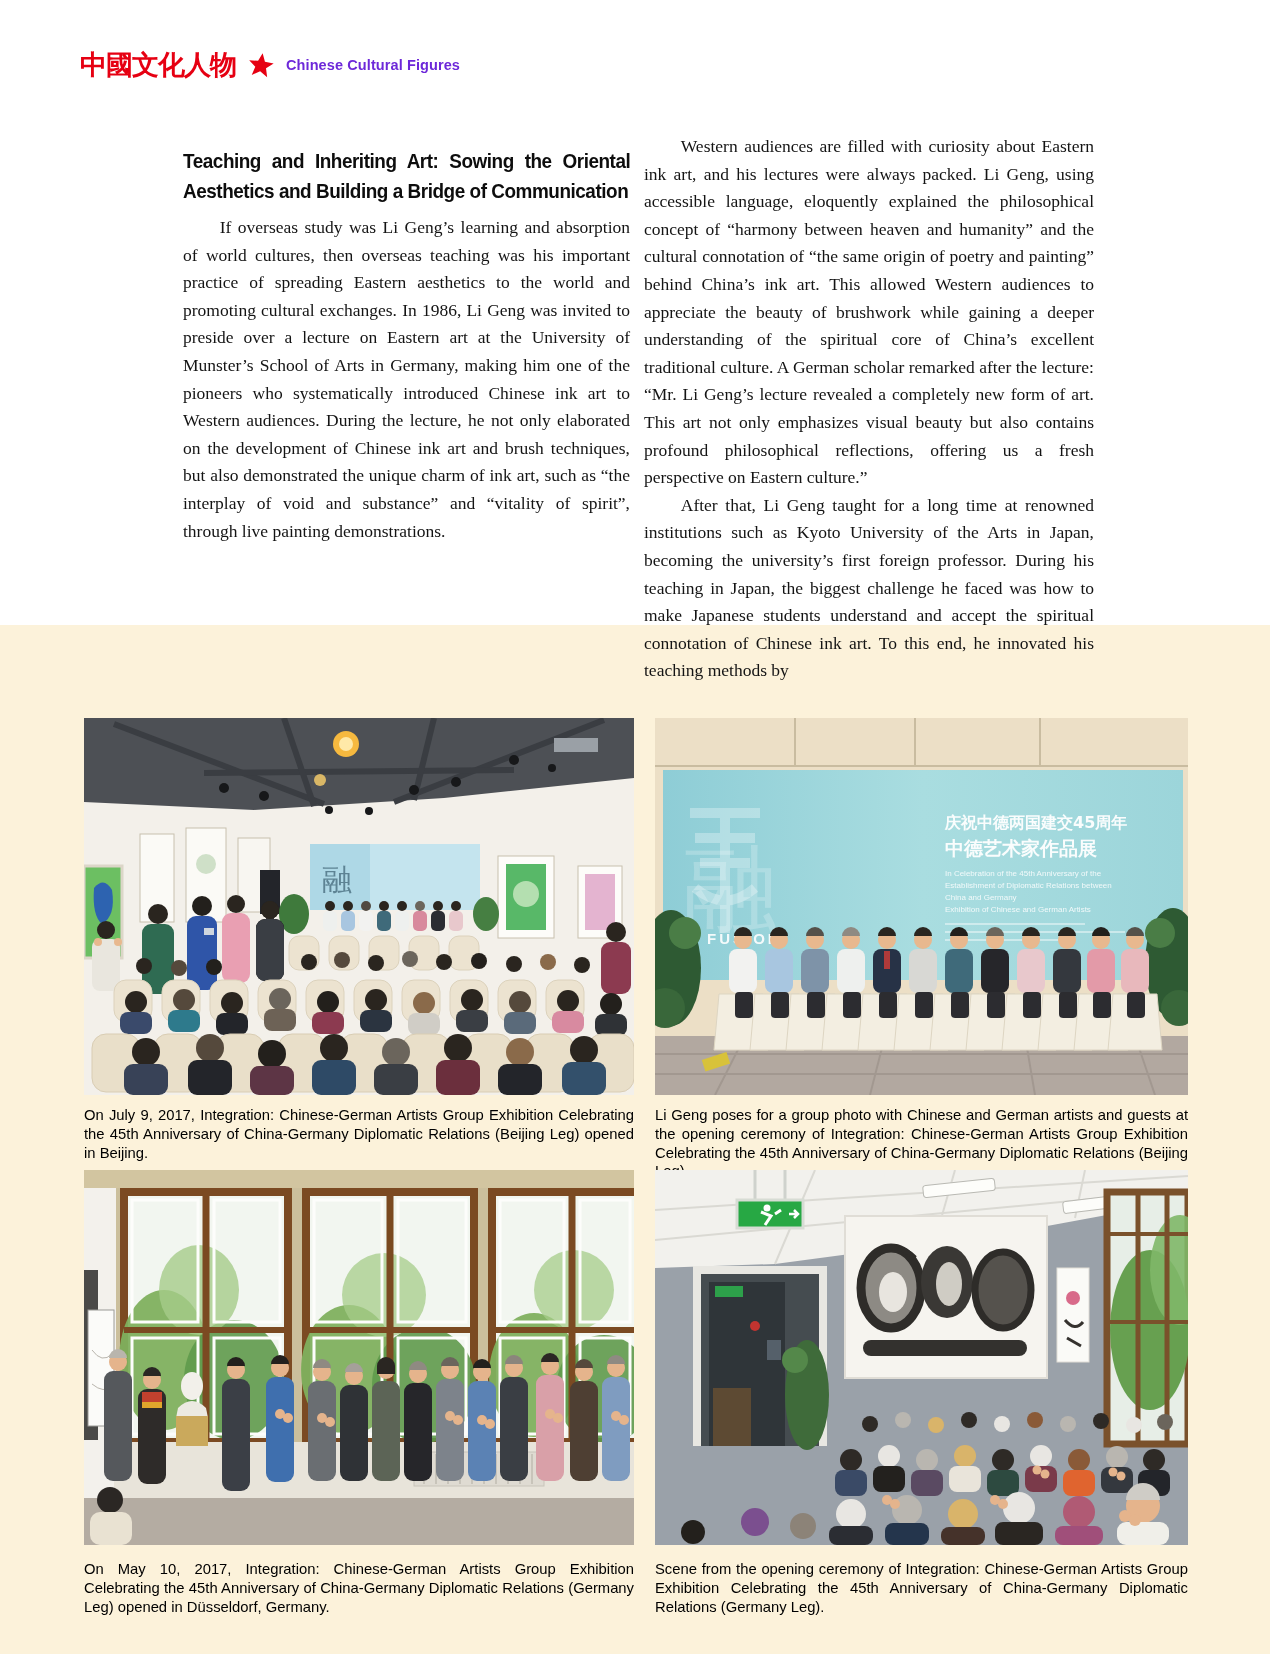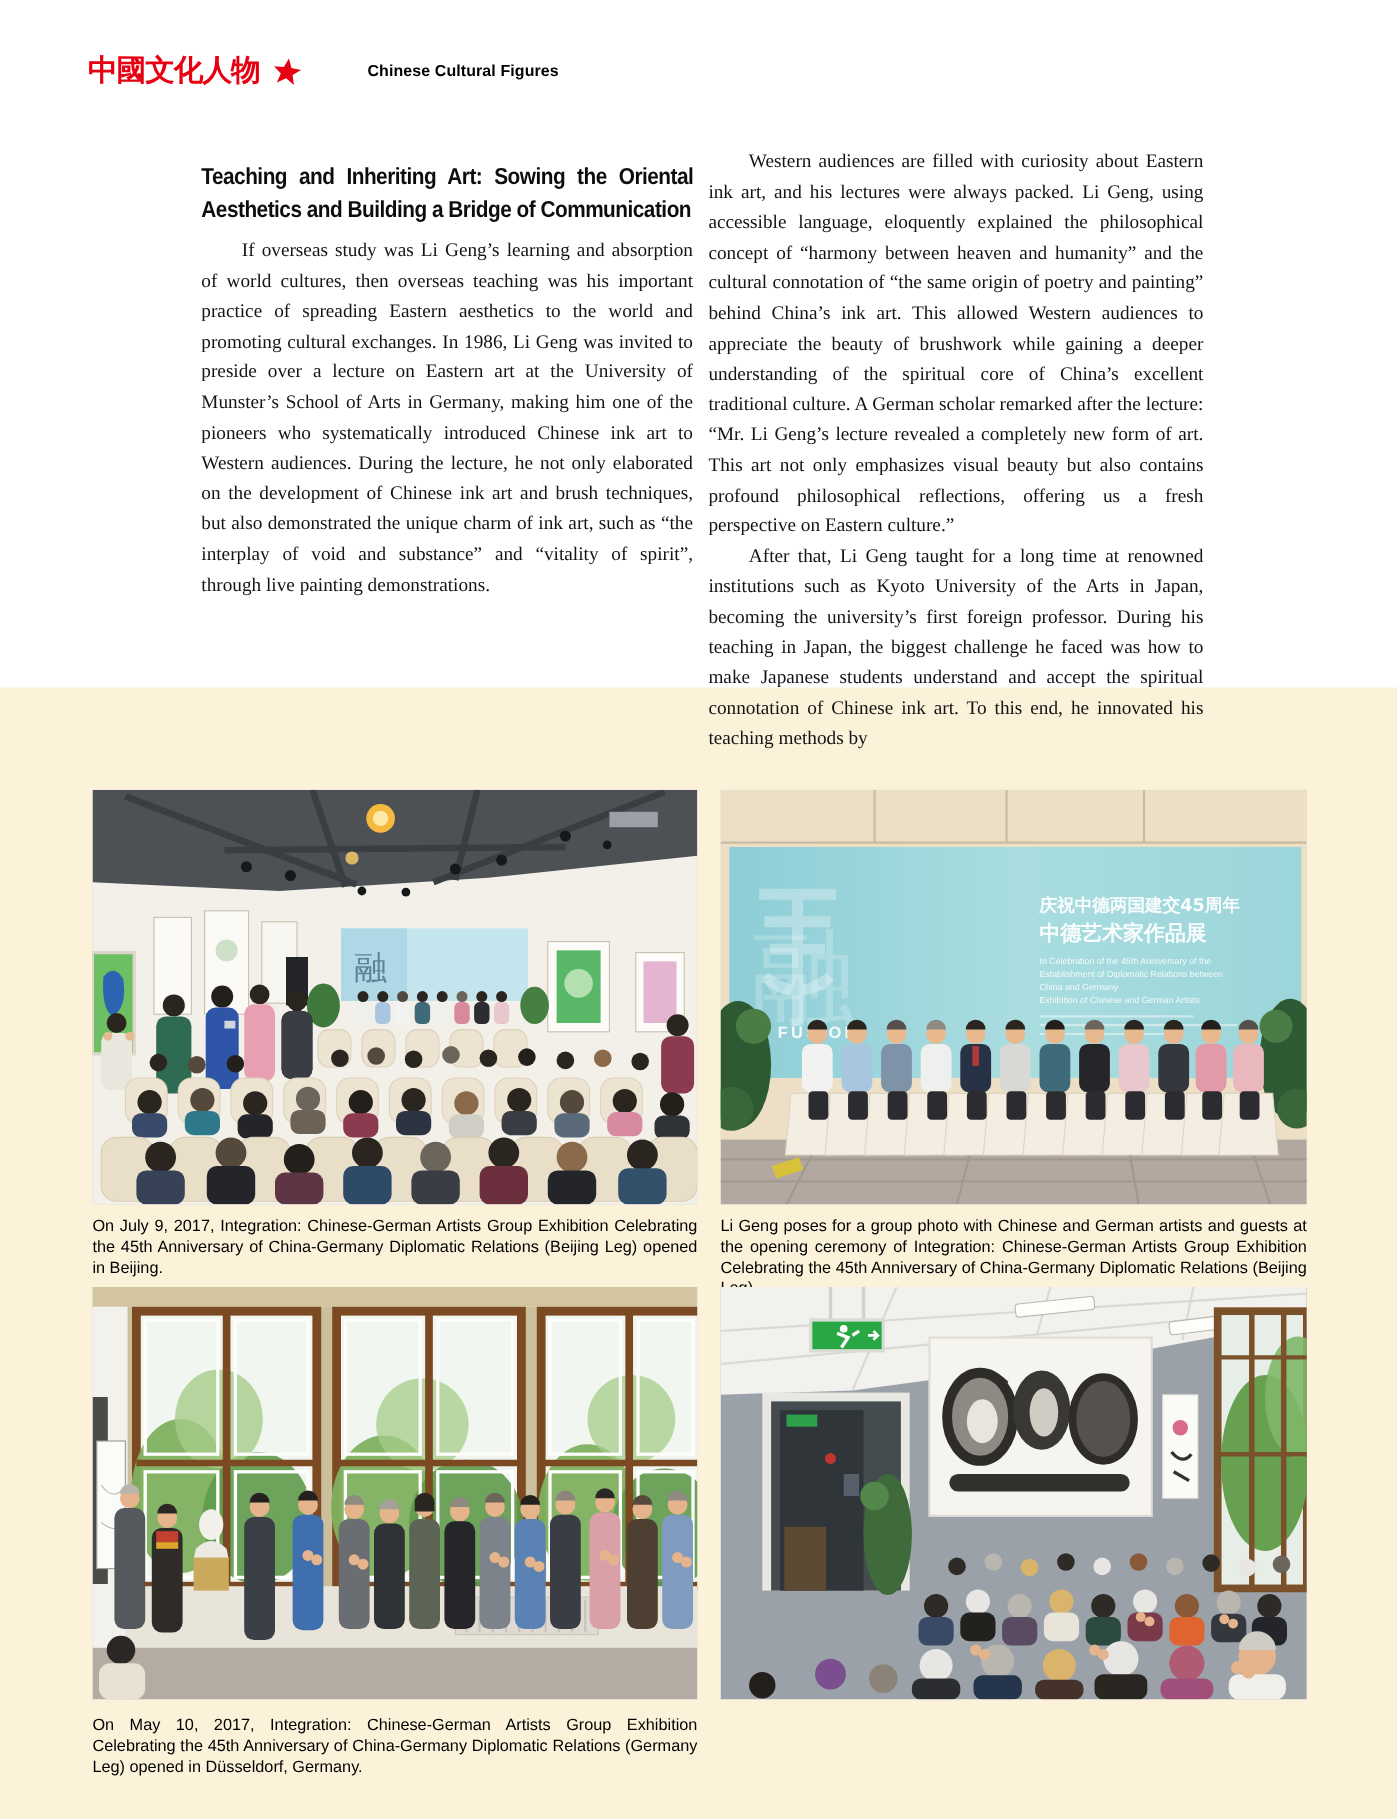--- a/index.html
+++ b/index.html
@@ -5,22 +5,22 @@
   html,body{margin:0;padding:0;background:#ffffff;}
   .page{position:relative;width:1270px;height:1654px;background:#ffffff;overflow:hidden;
         font-family:"Liberation Serif",serif;}
   .cream-band{position:absolute;left:0;top:625px;width:1270px;height:1029px;background:#fcf2da;}
 
   
   .masthead{position:absolute;left:80px;top:48px;display:flex;align-items:center;gap:12px;}
   .logo-cn{font-family:"DejaVu Serif",serif;font-weight:bold;font-size:27px;line-height:34px;
            color:#e60012;letter-spacing:-1px;white-space:nowrap;}
   .logo-star{width:26px;height:26px;display:block;}
-  .logo-en{font-family:"Liberation Sans",sans-serif;font-weight:bold;font-size:14.5px;color:#000000;
-           letter-spacing:0.1px;white-space:nowrap;margin-left:48px;}
+  .logo-en{font-family:"Liberation Sans",sans-serif;font-weight:bold;font-size:14.5px;color:#6d28d9;
+           letter-spacing:0.1px;white-space:nowrap;}
 
   
   .col{position:absolute;top:133px;width:447px;font-size:17.5px;line-height:27.6px;color:#141414;
        text-align:justify;}
   .col-left{left:183px;}
   .col-right{left:644px;width:450px;}
   .para{margin:0;}
   .para.indent{text-indent:2.1em;}
   .heading{font-family:"Liberation Sans",sans-serif;font-size:21px;line-height:29.5px;color:#0d0d0d;
            margin:13px 0 9px 0;text-align:justify;letter-spacing:-0.5px;width:497px;
@@ -656,13 +656,14 @@
           <circle cx="470" cy="346" r="6" fill="#e5b48c"></circle>
             <circle cx="480" cy="350" r="6" fill="#e5b48c"></circle>
           <circle cx="340" cy="330" r="5" fill="#e5b48c"></circle>
             <circle cx="348" cy="334" r="5" fill="#e5b48c"></circle>
           <circle cx="232" cy="330" r="5" fill="#e5b48c"></circle>
             <circle cx="240" cy="334" r="5" fill="#e5b48c"></circle>
         </g>
       </g>
     </svg>
   </div>
+  <div class="caption cap-4">Scene from the opening ceremony of Integration: Chinese-German Artists Group Exhibition Celebrating the 45th Anniversary of China-Germany Diplomatic Relations (Germany Leg).</div>
 </div>
 
 </body></html>

